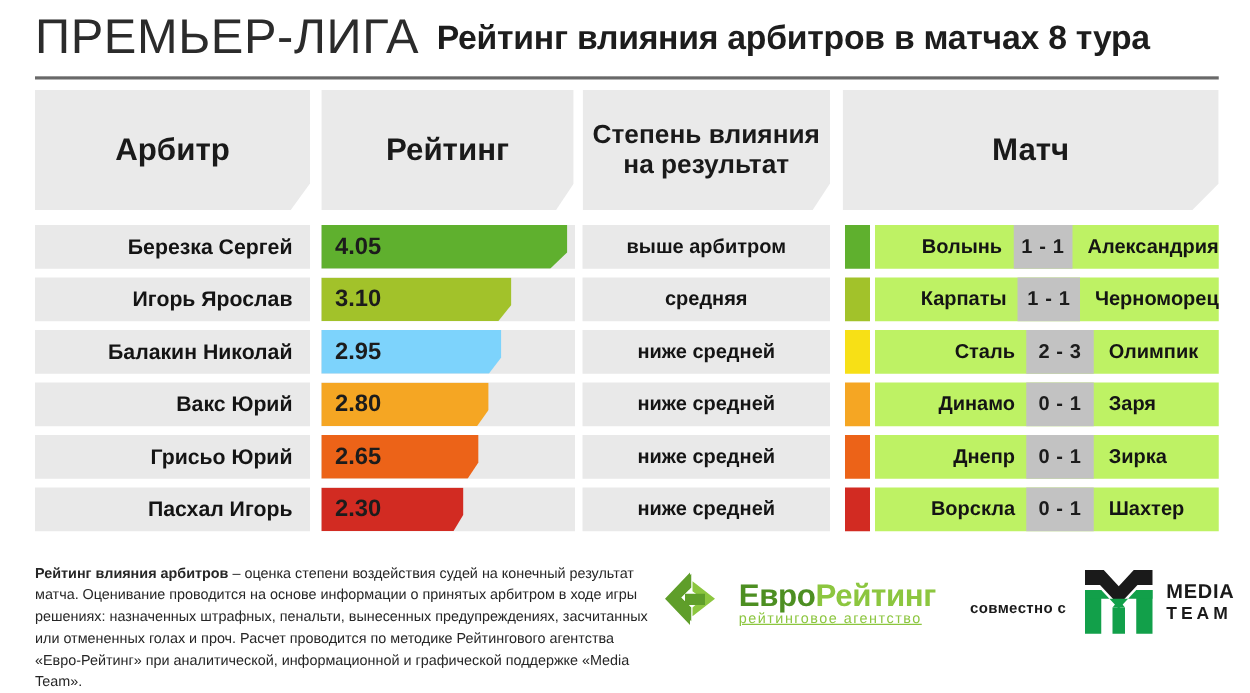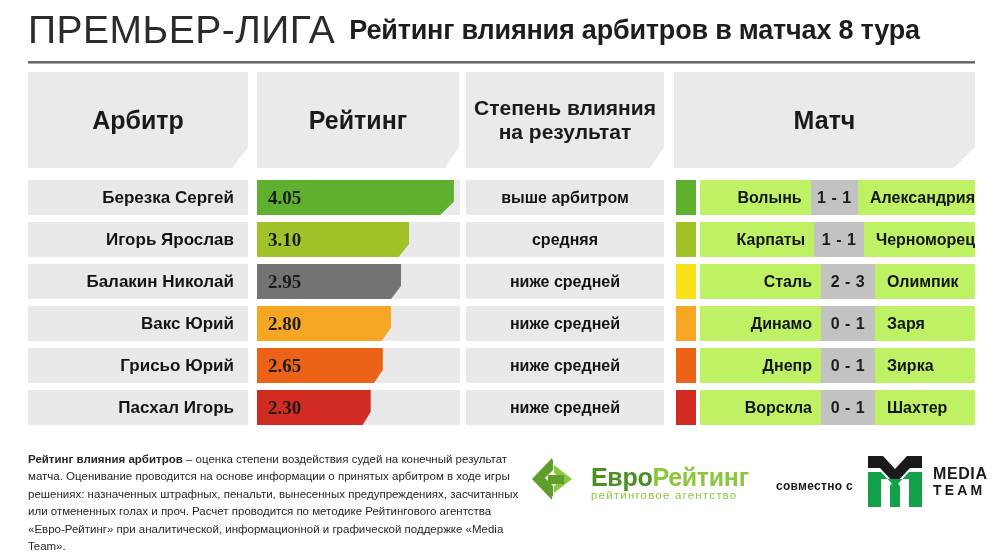--- a/index.html
+++ b/index.html
@@ -81,21 +81,20 @@
     padding-right: 14px;
     font-size: 17px; font-weight: bold; color: #141414;
     white-space: nowrap;
   }
 
   
   .rate-track {
     position: absolute; left: 257px; top: 0;
     width: 203px; height: 35px;
     background: #e9e9e9;
-    font-family: Liberation Serif, serif;
   }
   .bar {
     position: absolute; left: 0; top: 0;
     height: 35px;
     display: flex; align-items: center;
     padding-left: 11px;
     font-size: 19px; font-weight: bold; color: #1c1c1c;
     -webkit-clip-path: polygon(0 0, 100% 0, 100% 62%, 93% 100%, 0 100%);
     clip-path: polygon(0 0, 100% 0, 100% 62%, 93% 100%, 0 100%);
   }
@@ -154,21 +153,21 @@
     position: absolute; left: 0; top: 8px;
     display: flex; align-items: center;
   }
   .er-mark { position: relative; width: 56px; height: 52px; margin-right: 7px; }
   .er-text { display: flex; flex-direction: column; line-height: 1; }
   .er-title { font-size: 25px; font-weight: bold; white-space: nowrap; letter-spacing: -0.3px; }
   .er-title .a { color: #4d8f22; }
   .er-title .b { color: #8cc63f; }
   .er-sub {
     font-size: 11.5px; color: #8cc63f; letter-spacing: 1.2px;
-    margin-top: 0; white-space: nowrap;
+    margin-top: 0; white-space: nowrap; text-decoration: underline;
   }
 
   .joint-label {
     position: absolute; left: 248px; top: 30px;
     font-size: 12px; font-weight: bold; color: #1a1a1a;
     letter-spacing: 0.3px; white-space: nowrap;
   }
 
   
   .mt-logo { position: absolute; left: 338px; top: 6px; display: flex; align-items: center; }
@@ -243,21 +242,21 @@
           <div class="team-home">Карпаты</div>
           <div class="score-box">1 - 1</div>
           <div class="team-away">Черноморец</div>
         </div>
       </div>
       <div class="row">
         <div class="name-cell">
           <span>Балакин Николай</span>
         </div>
         <div class="rate-track">
-          <div class="bar" style="background: #737373; width: 71%;">
+          <div class="bar" style="background: #7dd3fc; width: 71%;">
             <span>2.95</span>
           </div>
         </div>
         <div class="deg-cell">
           <span>ниже средней</span>
         </div>
         <div class="swatch" style="background: rgb(247, 224, 22);"></div>
         <div class="match-cell">
           <div class="team-home">Сталь</div>
           <div class="score-box">2 - 3</div>

